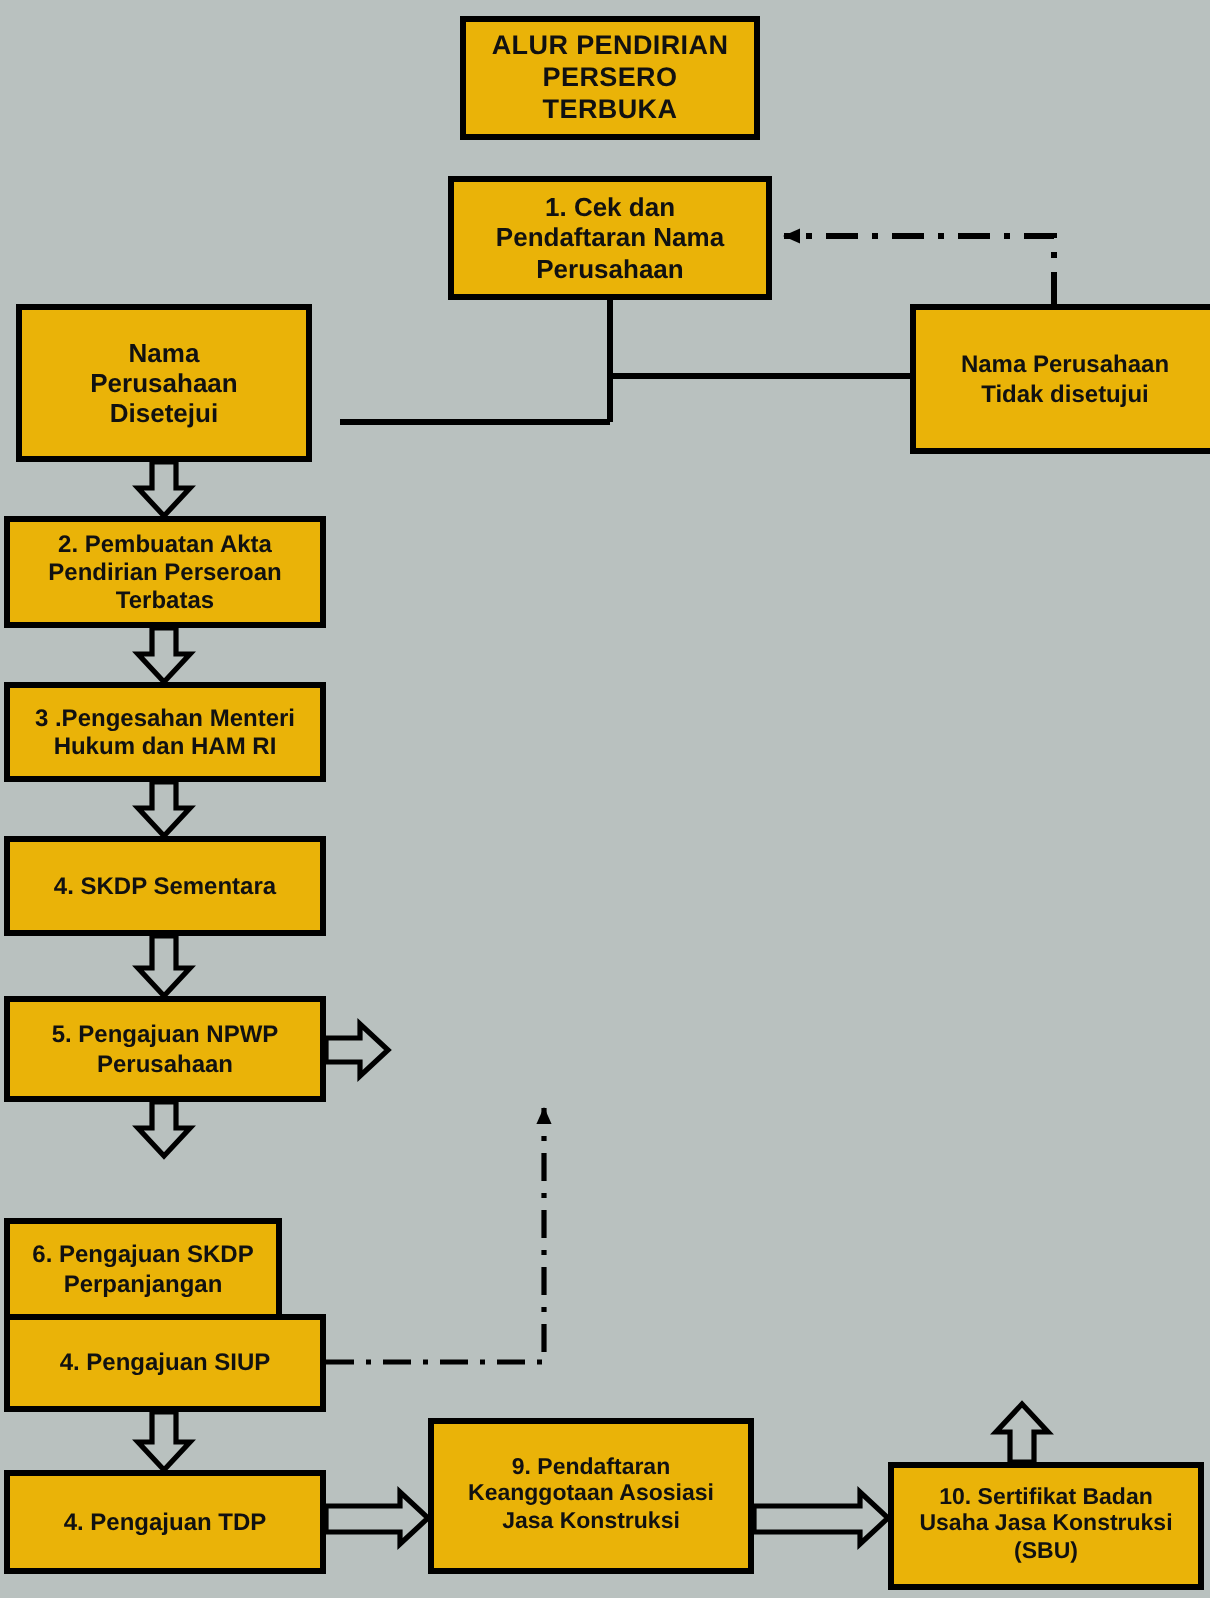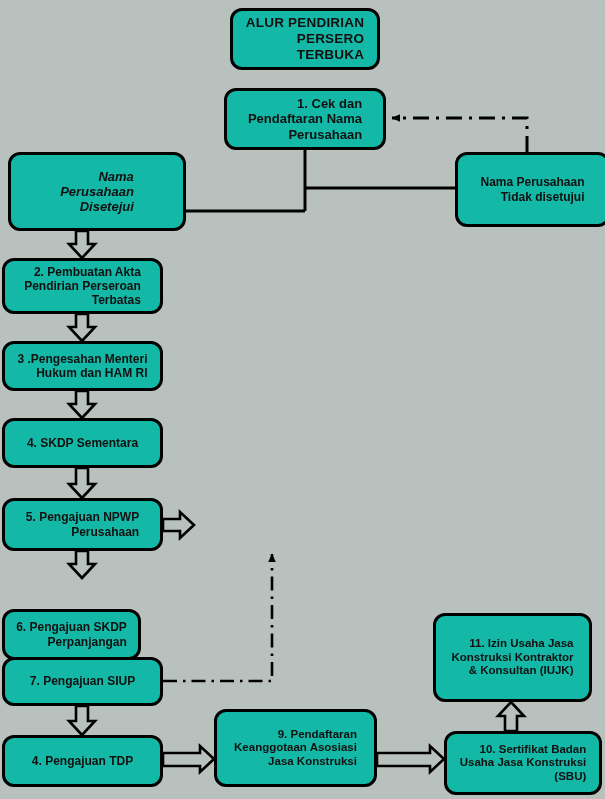--- a/index.html
+++ b/index.html
@@ -22,27 +22,27 @@
   #edges {
     position: absolute;
     left: 0;
     top: 0;
     width: 605px;
     height: 799px;
   }
   .node {
     position: absolute;
     box-sizing: border-box;
-    background: #14b8a6;
+    background: #eab308;
     border: 3px solid #000000;
-    border-radius: 12px;
+    border-radius: 0;
     display: flex;
     align-items: center;
     justify-content: center;
-    text-align: right;
+    text-align: center;
     color: #111111;
     font-weight: bold;
     font-size: 13px;
     line-height: 1.18;
     padding: 2px 5px;
     white-space: pre-line;
     z-index: 2;
   }
   .node.title-node {
     font-size: 13.5px;
@@ -122,21 +122,21 @@
   </svg>
 
   <div class="node title-node" style="left:230px; top:8px; width:150px; height:62px;">ALUR PENDIRIAN
 PERSERO
 TERBUKA</div>
 
   <div class="node" style="left:224px; top:88px; width:162px; height:62px;">1. Cek dan
 Pendaftaran Nama
 Perusahaan</div>
 
-  <div class="node" style="left:8px; top:152px; width:178px; height:79px;font-style:italic;">Nama
+  <div class="node" style="left:8px; top:152px; width:148px; height:79px;">Nama
 Perusahaan
 Disetejui</div>
 
   <div class="node small" style="left:455px; top:152px; width:155px; height:75px;">Nama Perusahaan
 Tidak disetujui</div>
 
   <div class="node small" style="left:2px; top:258px; width:161px; height:56px;">2. Pembuatan Akta
 Pendirian Perseroan
 Terbatas</div>
 
@@ -145,29 +145,26 @@
 
   <div class="node small" style="left:2px; top:418px; width:161px; height:50px;">4. SKDP Sementara</div>
 
   <div class="node small" style="left:2px; top:498px; width:161px; height:53px;">5. Pengajuan NPWP
 Perusahaan</div>
 
 
   <div class="node small" style="left:2px; top:578px; width:139px; height:51px;margin-top:31px;">6. Pengajuan SKDP
 Perpanjangan</div>
 
-  <div class="node small" style="left:2px; top:657px; width:161px; height:49px;">7. Pengajuan SIUP</div>
+  <div class="node small" style="left:2px; top:657px; width:161px; height:49px;">4. Pengajuan SIUP</div>
 
   <div class="node small" style="left:2px; top:735px; width:161px; height:52px;">4. Pengajuan TDP</div>
 
   <div class="node tiny" style="left:214px; top:709px; width:163px; height:78px;">9.  Pendaftaran
 Keanggotaan Asosiasi
 Jasa Konstruksi</div>
 
   <div class="node tiny" style="left:444px; top:731px; width:158px; height:64px;">10. Sertifikat Badan
 Usaha Jasa Konstruksi
 (SBU)</div>
 
-  <div class="node tiny" style="left:433px; top:613px; width:159px; height:89px;">11. Izin Usaha Jasa
-Konstruksi Kontraktor
-&amp; Konsultan (IUJK)</div>
 
 </div>
 
 </body></html>

